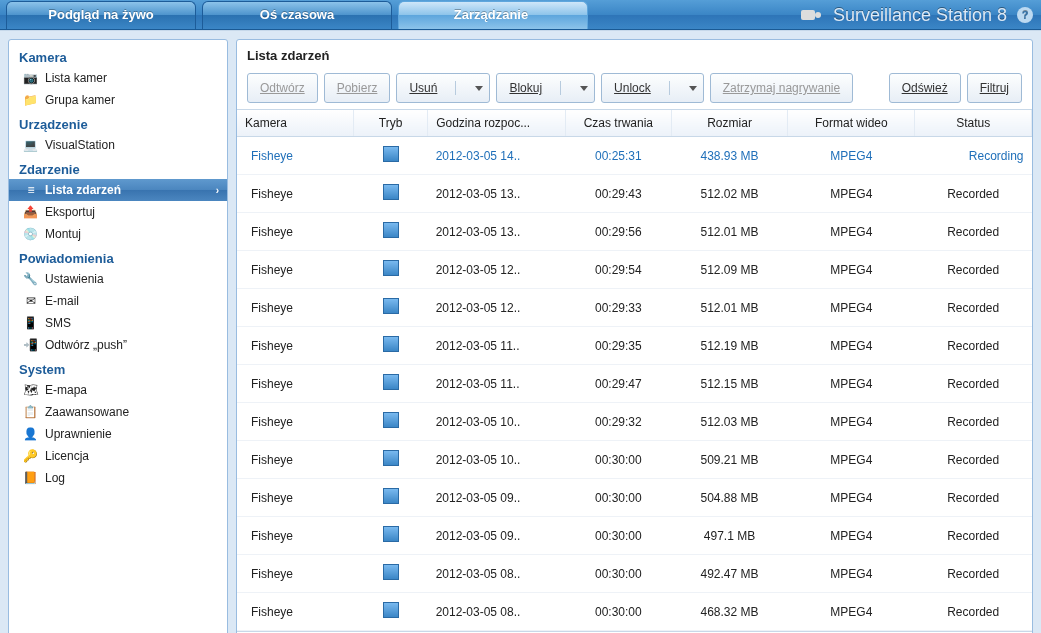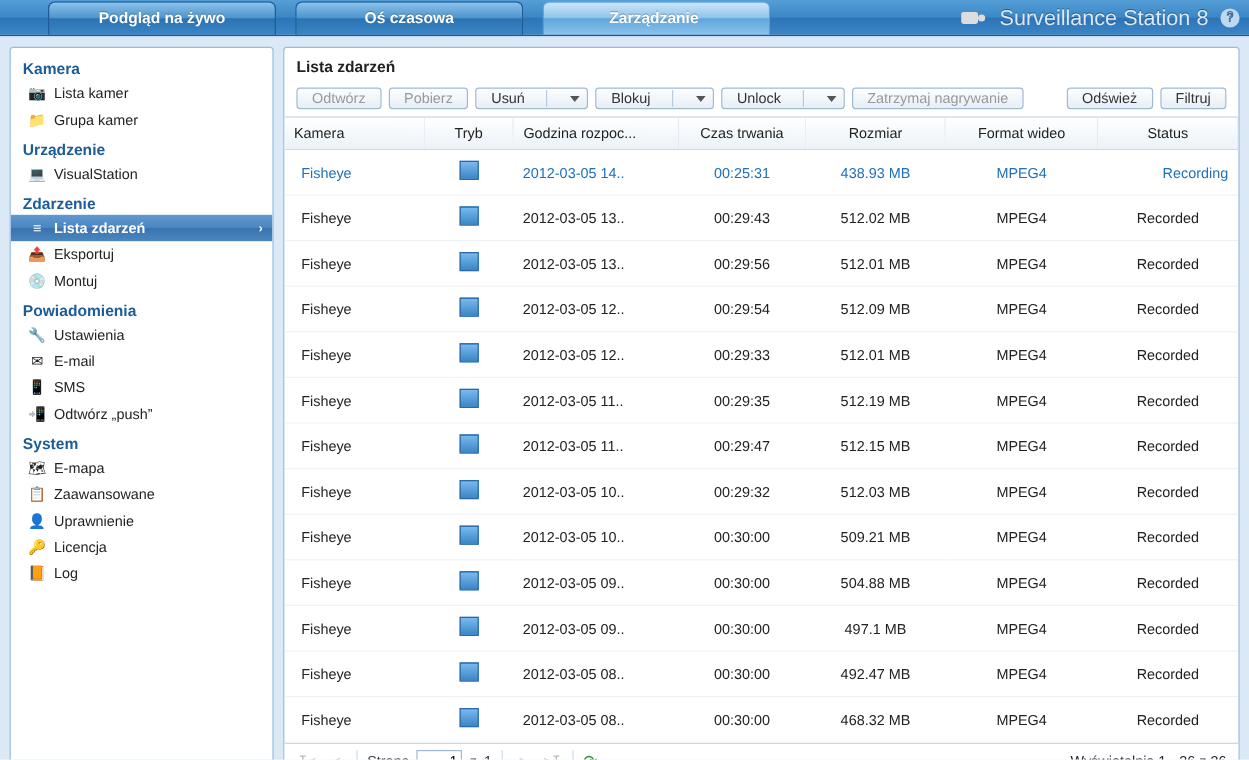--- a/index.html
+++ b/index.html
@@ -23,24 +23,23 @@
 .header {
   height: 32px;
   background: linear-gradient(#559ed7,#3b86c6 50%,#2d74b7 51%,#3b86c6);
   border-bottom: 1px solid #1a5a95;
   display: flex;
   align-items: stretch;
   padding: 1px 8px 0 6px;
 }
 .header .tabs {
   display: flex;
-  gap: 16px;
+  gap: 6px;
   align-items: flex-end;
   flex: 0 0 auto;
-  margin-left: 34px;
 }
 .tab {
   height: 28px;
   min-width: 190px;
   padding: 0 20px;
   color: #fff;
   font-size: 13px;
   text-align: center;
   line-height: 26px;
   font-weight: bold;
@@ -180,32 +179,33 @@
   margin-bottom: 6px;
 }
 .toolbar {
   display: flex;
   gap: 6px;
   align-items: center;
   padding: 0 10px 6px;
   flex-wrap: wrap;
 }
 .btn {
-  height: 18px;
+  height: 30px;
   padding: 0 12px;
   border: 1px solid #9fbad5;
   border-radius: 3px;
   background: linear-gradient(#fdfefe,#e7eef6);
   color: #333;
   font-size: 12px;
   line-height: 20px;
   cursor: pointer;
   display: inline-flex;
   align-items: center;
   gap: 4px;
+  text-decoration: underline;
 }
 .btn.disabled { color: #999; cursor: default; }
 .btn .caret {
   width: 0; height: 0;
   border-left: 4px solid transparent;
   border-right: 4px solid transparent;
   border-top: 5px solid #555;
   margin-left: 3px;
 }
 .btn.split { padding-right: 6px; gap: 12px; }

